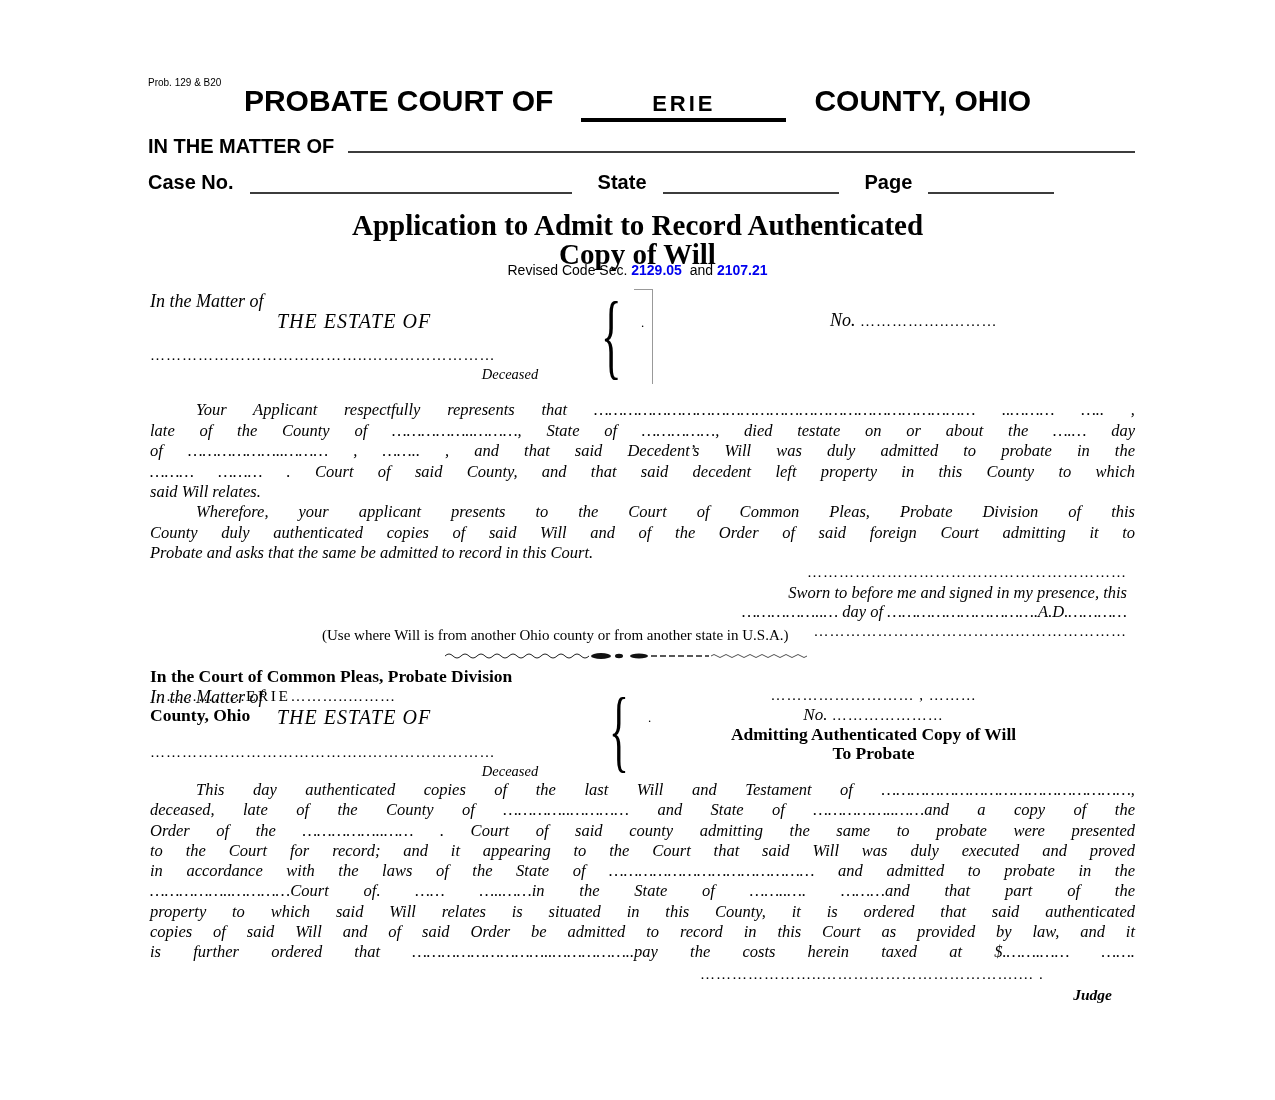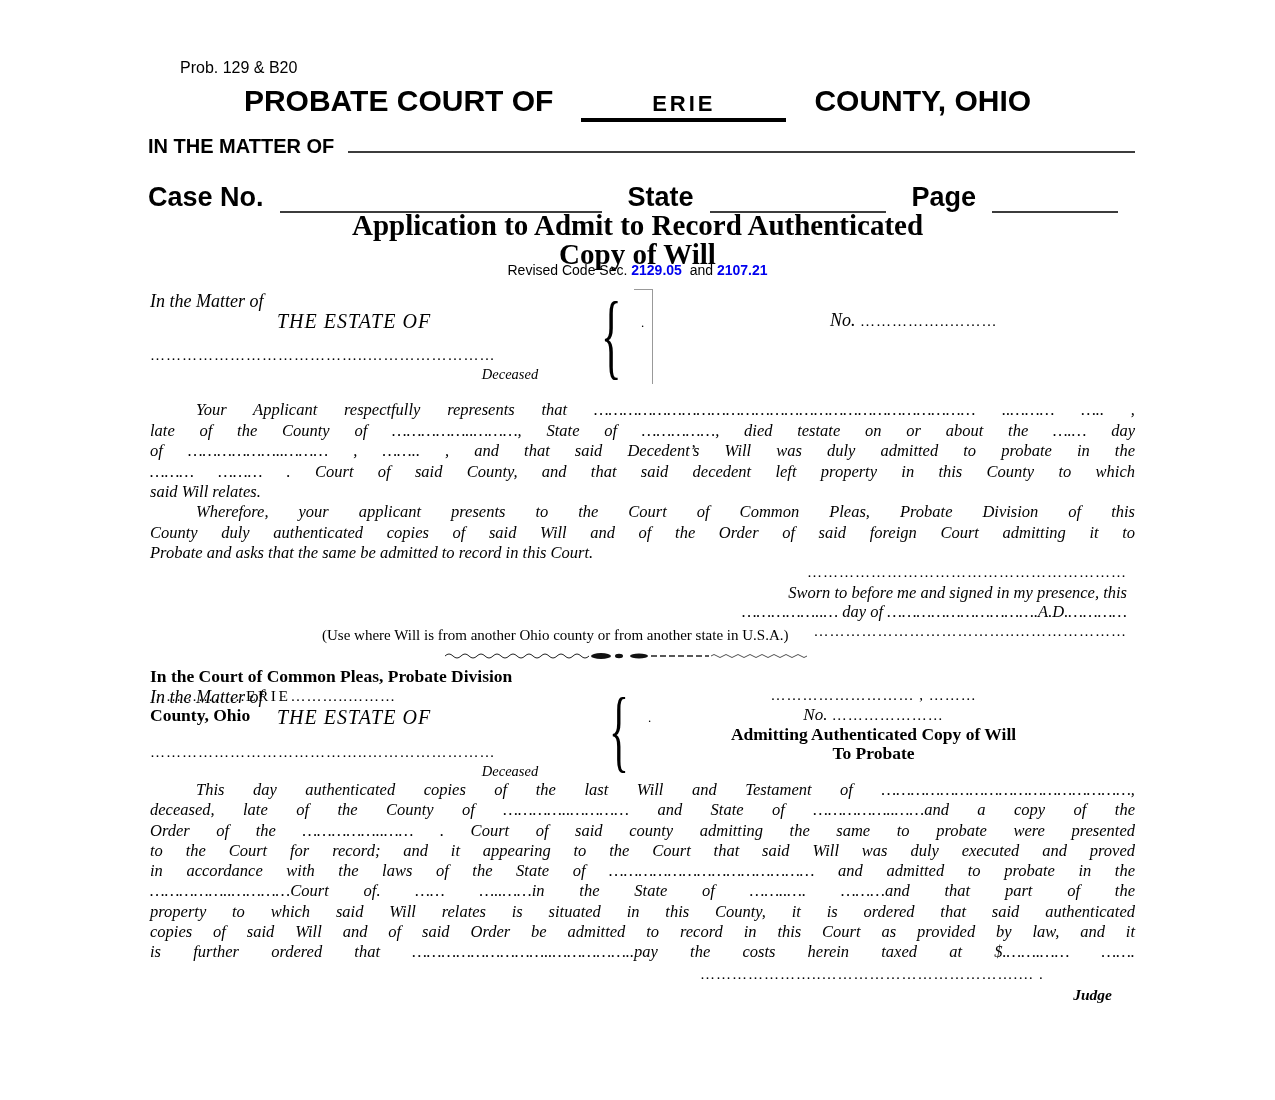--- a/index.html
+++ b/index.html
@@ -2,31 +2,31 @@
 <html><head>
 <meta charset="utf-8">
 <style>
   html,body{margin:0;padding:0;background:#fff;}
   .page{position:relative;width:1275px;height:1100px;background:#ffffff;color:#000;
         font-family:"Liberation Serif",serif;overflow:hidden;}
   .abs{position:absolute;}
   .sans{font-family:"Liberation Sans",sans-serif;}
 
   
-  .form-number{left:148px;top:59px;font-size:16px;margin-left:32px;}
+  .form-number{left:148px;top:77px;font-size:10px;}
   .court-header{left:0;top:84px;width:1275px;display:flex;justify-content:center;
                 align-items:baseline;gap:28px;font-size:30px;font-weight:bold;}
   .county-blank{display:inline-block;width:205px;text-align:center;
                 border-bottom:4px solid #000;padding-bottom:0px;}
   .county-val{font-size:22px;font-weight:bold;letter-spacing:3px;}
   .matter-row{left:148px;top:129px;width:987px;display:flex;align-items:baseline;
               font-size:20px;font-weight:bold;}
   .fill-line{flex:1;border-bottom:2px solid #3c3c3c;height:22px;margin-left:14px;}
-  .case-row{left:148px;top:182px;width:987px;display:flex;align-items:flex-end;
-            font-size:27px;font-weight:bold;}
+  .case-row{left:148px;top:170px;width:987px;display:flex;align-items:flex-end;
+            font-size:20px;font-weight:bold;}
   .case-blank{border-bottom:2px solid #3c3c3c;height:22px;display:inline-block;}
   .cb1{width:322px;margin:0 26px 0 16px;}
   .cb2{width:176px;margin:0 26px 0 16px;}
   .cb3{width:126px;margin:0 0 0 16px;}
 
   
   .doc-title{left:0;top:211px;width:1275px;text-align:center;font-weight:bold;
              font-size:29px;line-height:29px;}
   .subtitle{left:0;top:262px;width:1275px;text-align:center;font-size:14px;
             font-family:"Liberation Sans",sans-serif;}

